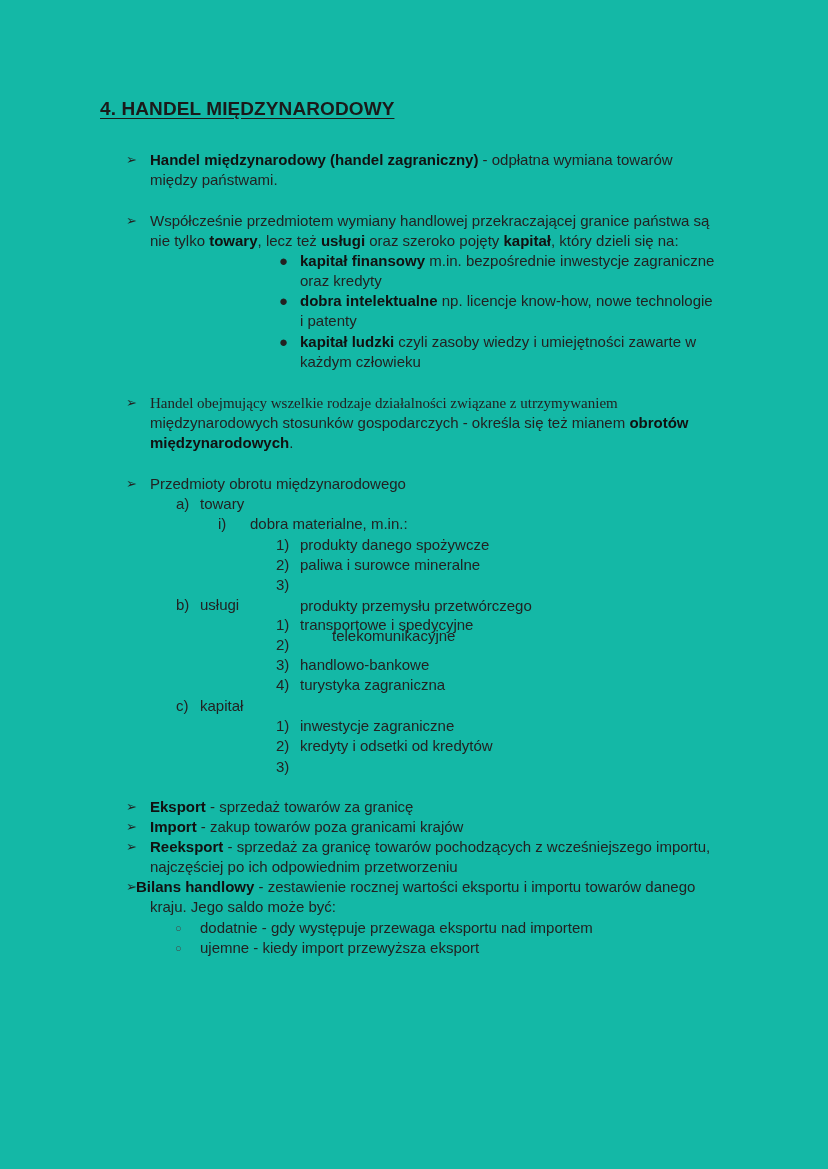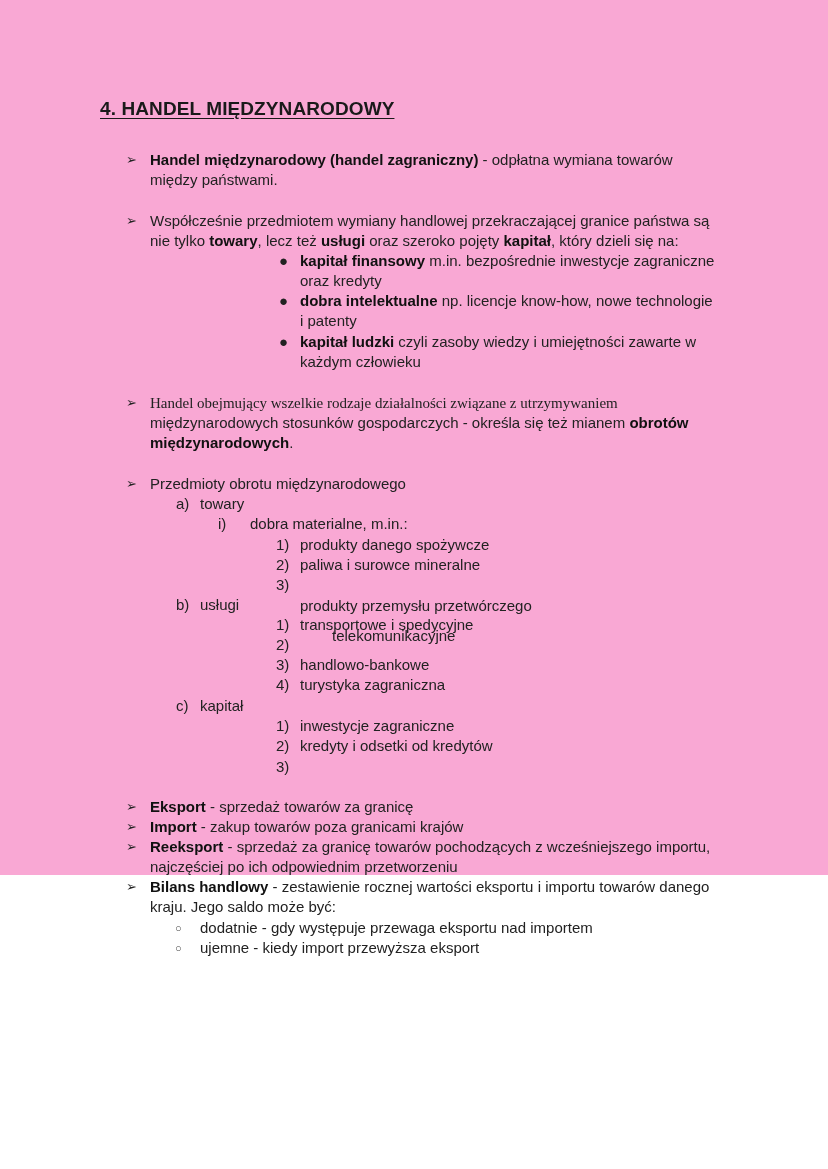--- a/index.html
+++ b/index.html
@@ -1,20 +1,20 @@
 <!DOCTYPE html>
 <html><head>
 <meta charset="utf-8">
 <style>
   html, body { margin: 0; padding: 0; background: #ffffff; }
   body {
     width: 828px; height: 1169px; position: relative; overflow: hidden;
     font-family: "Liberation Sans", sans-serif; color: #222222;
   }
-  .page { position: absolute; left: 0; top: 0; width: 828px; height: 875px; background: #f9a8d4; }
+  .page { position: absolute; left: 0; top: 0; width: 828px; height: 1169px; background: #14b8a6; }
   .title {
     position: absolute; left: 100px; top: 98px;
     font-size: 19px; font-weight: bold; text-decoration: underline;
     text-underline-offset: 3px; color: #1a1a1a; letter-spacing: 0.1px;
   }
   .line { position: absolute; font-size: 15px; line-height: 20px; white-space: nowrap; color: #222; }
   .arrow { position: absolute; font-size: 13px; line-height: 20px; color: #222; }
   .dot { position: absolute; font-size: 15px; line-height: 20px; color: #222; }
   .circ { position: absolute; font-size: 11px; line-height: 20px; color: #444; }
   .marker { position: absolute; font-size: 15px; line-height: 20px; color: #222; }
@@ -93,21 +93,21 @@
   <div class="line" style="left:150px; top:797px;"><b>Eksport</b><span> - sprzedaż towarów za granicę</span></div>
 
   <span class="arrow" style="left:126px; top:817px;">➢</span>
   <div class="line" style="left:150px; top:817px;"><b>Import</b><span> - zakup towarów poza granicami krajów</span></div>
 
   <span class="arrow" style="left:126px; top:837px;">➢</span>
   <div class="line" style="left:150px; top:837px;"><b>Reeksport</b><span> - sprzedaż za granicę towarów pochodzących z wcześniejszego importu,</span></div>
   <div class="line" style="left:150px; top:857px;">najczęściej po ich odpowiednim przetworzeniu</div>
 
   <span class="arrow" style="left:126px; top:877px;">➢</span>
-  <div class="line" style="left:150px; top:877px;"><b>Bilans handlowy</b><span> - zestawienie rocznej wartości eksportu i importu towarów danego</span></div>
+  <div class="line" style="left:136px; top:877px;"><b>Bilans handlowy</b><span> - zestawienie rocznej wartości eksportu i importu towarów danego</span></div>
   <div class="line" style="left:150px; top:897px;">kraju. Jego saldo może być:</div>
 
   <span class="circ" style="left:175px; top:918px;">○</span>
   <div class="line" style="left:200px; top:918px;">dodatnie - gdy występuje przewaga eksportu nad importem</div>
   <span class="circ" style="left:175px; top:938px;">○</span>
   <div class="line" style="left:200px; top:938px;">ujemne - kiedy import przewyższa eksport</div>
 
 </div>
 
 </body></html>

